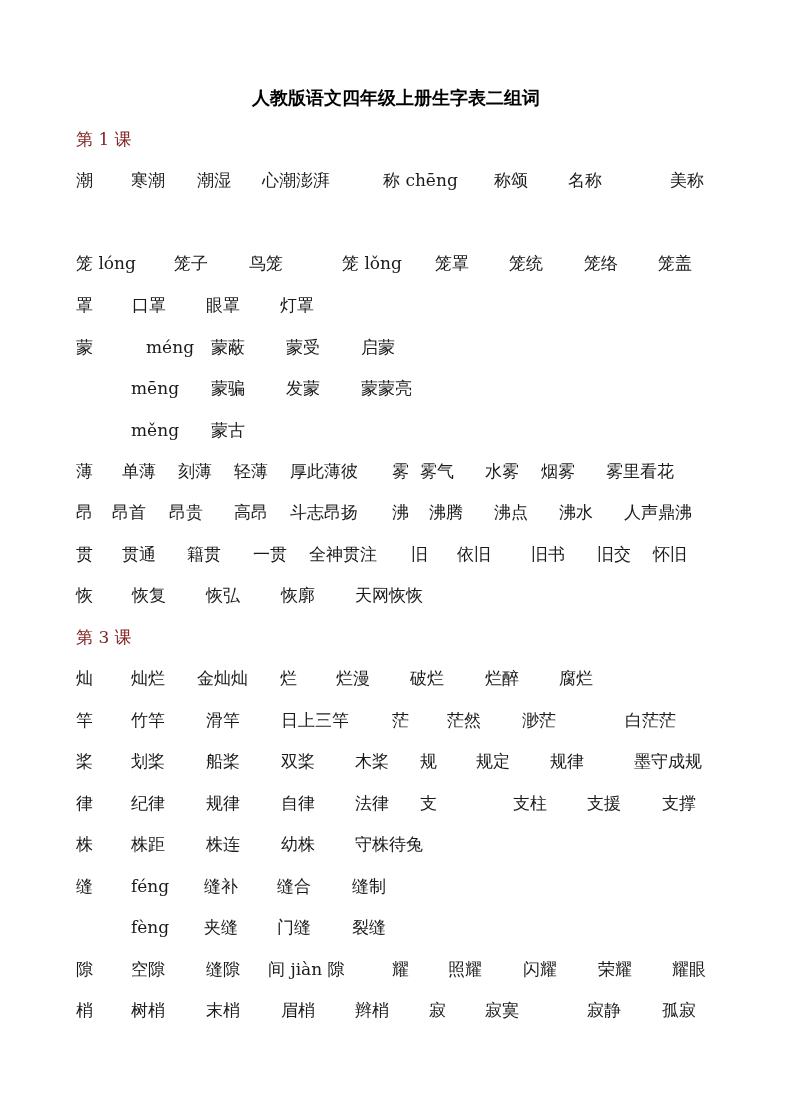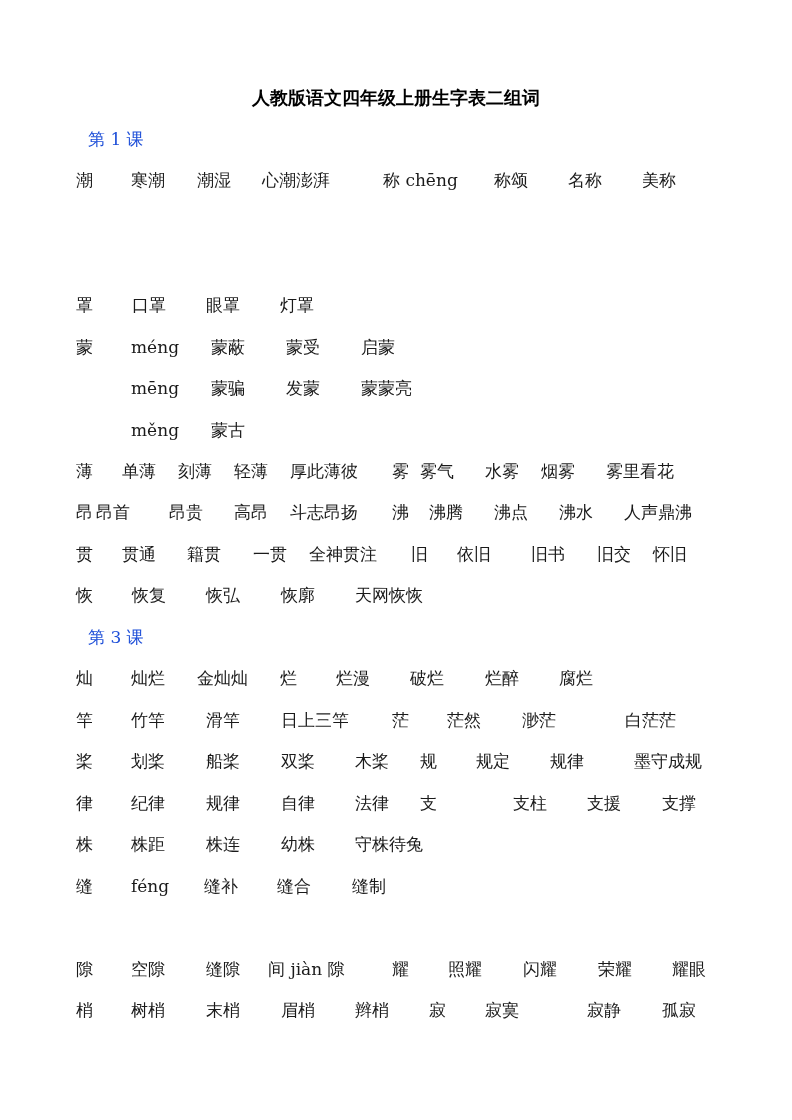--- a/index.html
+++ b/index.html
@@ -4,53 +4,63 @@
   <style>
     html, body { margin: 0; padding: 0; background: #ffffff; }
     body { width: 792px; height: 1120px; position: relative; overflow: hidden;
            font-family: "DejaVu Serif", "Liberation Serif", serif; color: #111111; }
     .page { position: absolute; left: 0; top: 0; width: 792px; height: 1120px; background: #fff; }
     .title { position: absolute; top: 86px; left: 0; width: 792px; text-align: center;
              font-family: "DejaVu Sans", "Liberation Sans", sans-serif; font-weight: bold;
              font-size: 18px; letter-spacing: 0px; color: #000; }
     .row { position: absolute; left: 0; width: 792px; height: 26px; }
     .w { position: absolute; top: 0; font-size: 17px; line-height: 24px; white-space: nowrap; color: #1a1a1a; }
-    .heading { position: absolute; left: 88px; font-size: 17px; line-height: 24px; color: #1d4ed8; }
+    .heading { position: absolute; left: 76px; font-size: 17px; line-height: 24px; color: #7f1d1d; }
   </style>
 </head>
 <body>
 
 <div class="page">
   <div class="title">人教版语文四年级上册生字表二组词</div>
 
   <div class="heading" style="top:127px;">第 1 课</div>
 
   <div class="row" style="top:168px;">
     <span class="w" style="left:76px">潮</span>
     <span class="w" style="left:131px">寒潮</span>
     <span class="w" style="left:197px">潮湿</span>
     <span class="w" style="left:262px">心潮澎湃</span>
     <span class="w" style="left:383px">称  chēng</span>
     <span class="w" style="left:494px">称颂</span>
     <span class="w" style="left:568px">名称</span>
-    <span class="w" style="left:642px">美称</span>
-  </div>
-
-
+    <span class="w" style="left:670px">美称</span>
+  </div>
+
+
+  <div class="row" style="top:251px;">
+    <span class="w" style="left:76px">笼  lóng</span>
+    <span class="w" style="left:174px">笼子</span>
+    <span class="w" style="left:249px">鸟笼</span>
+    <span class="w" style="left:342px">笼 lǒng</span>
+    <span class="w" style="left:435px">笼罩</span>
+    <span class="w" style="left:509px">笼统</span>
+    <span class="w" style="left:584px">笼络</span>
+    <span class="w" style="left:658px">笼盖</span>
+  </div>
 
   <div class="row" style="top:293px;">
     <span class="w" style="left:76px">罩</span>
     <span class="w" style="left:132px">口罩</span>
     <span class="w" style="left:206px">眼罩</span>
     <span class="w" style="left:280px">灯罩</span>
   </div>
 
   <div class="row" style="top:335px;">
     <span class="w" style="left:76px">蒙</span>
-    <span class="w" style="left:131px">méng</span>
+    <span class="w" style="left:146px">méng</span>
     <span class="w" style="left:211px">蒙蔽</span>
     <span class="w" style="left:286px">蒙受</span>
     <span class="w" style="left:361px">启蒙</span>
   </div>
 
   <div class="row" style="top:376px;">
     <span class="w" style="left:131px">mēng</span>
     <span class="w" style="left:211px">蒙骗</span>
     <span class="w" style="left:286px">发蒙</span>
     <span class="w" style="left:361px">蒙蒙亮</span>
@@ -69,21 +79,21 @@
     <span class="w" style="left:290px">厚此薄彼</span>
     <span class="w" style="left:392px">雾</span>
     <span class="w" style="left:420px">雾气</span>
     <span class="w" style="left:485px">水雾</span>
     <span class="w" style="left:541px">烟雾</span>
     <span class="w" style="left:606px">雾里看花</span>
   </div>
 
   <div class="row" style="top:500px;">
     <span class="w" style="left:76px">昂</span>
-    <span class="w" style="left:96px">昂首</span>
+    <span class="w" style="left:112px">昂首</span>
     <span class="w" style="left:169px">昂贵</span>
     <span class="w" style="left:234px">高昂</span>
     <span class="w" style="left:290px">斗志昂扬</span>
     <span class="w" style="left:392px">沸</span>
     <span class="w" style="left:429px">沸腾</span>
     <span class="w" style="left:494px">沸点</span>
     <span class="w" style="left:559px">沸水</span>
     <span class="w" style="left:624px">人声鼎沸</span>
   </div>
 
@@ -165,20 +175,26 @@
   </div>
 
   <div class="row" style="top:874px;">
     <span class="w" style="left:76px">缝</span>
     <span class="w" style="left:131px">féng</span>
     <span class="w" style="left:204px">缝补</span>
     <span class="w" style="left:277px">缝合</span>
     <span class="w" style="left:352px">缝制</span>
   </div>
 
+  <div class="row" style="top:915px;">
+    <span class="w" style="left:131px">fèng</span>
+    <span class="w" style="left:204px">夹缝</span>
+    <span class="w" style="left:277px">门缝</span>
+    <span class="w" style="left:352px">裂缝</span>
+  </div>
 
   <div class="row" style="top:957px;">
     <span class="w" style="left:76px">隙</span>
     <span class="w" style="left:131px">空隙</span>
     <span class="w" style="left:206px">缝隙</span>
     <span class="w" style="left:268px">间 jiàn 隙</span>
     <span class="w" style="left:392px">耀</span>
     <span class="w" style="left:448px">照耀</span>
     <span class="w" style="left:523px">闪耀</span>
     <span class="w" style="left:598px">荣耀</span>

